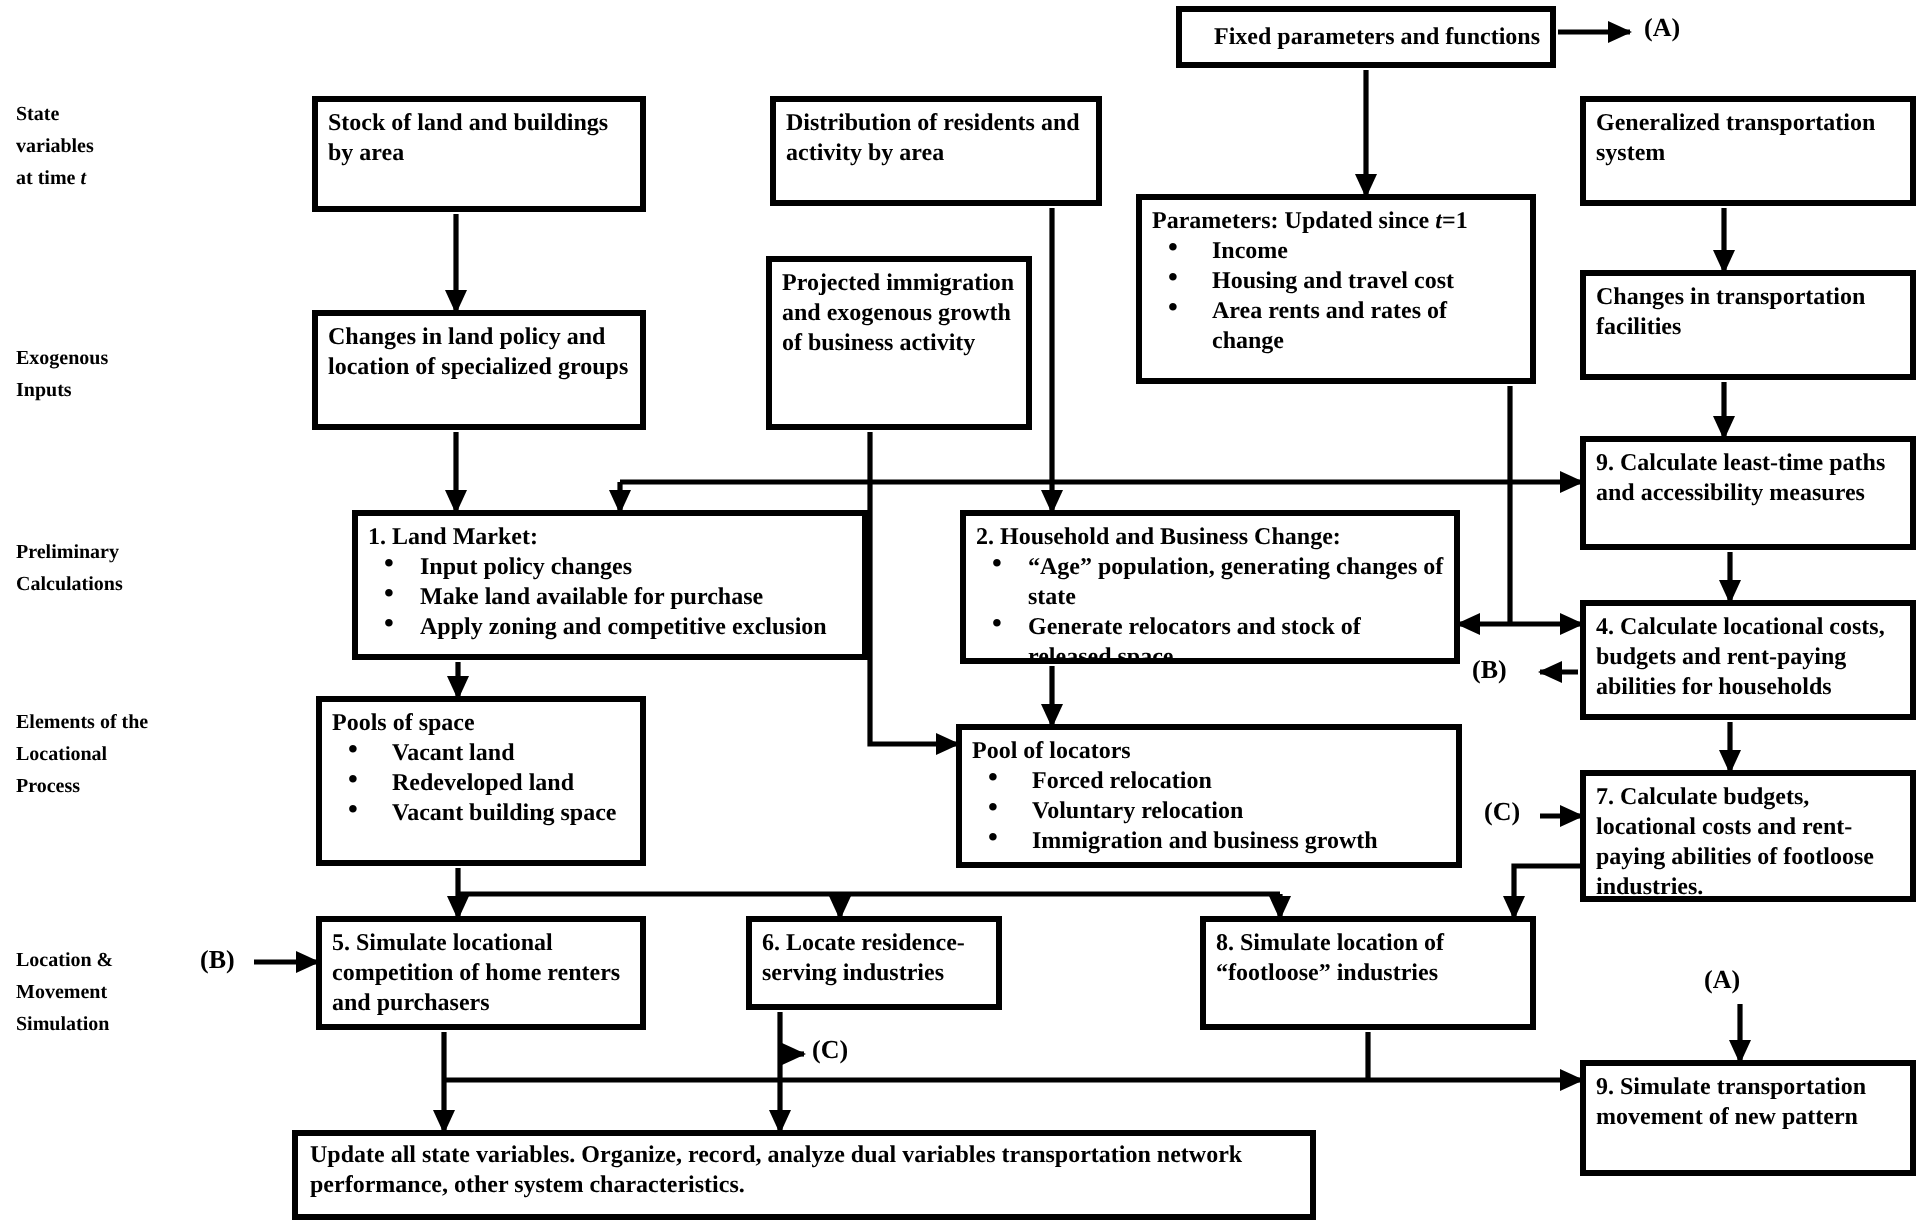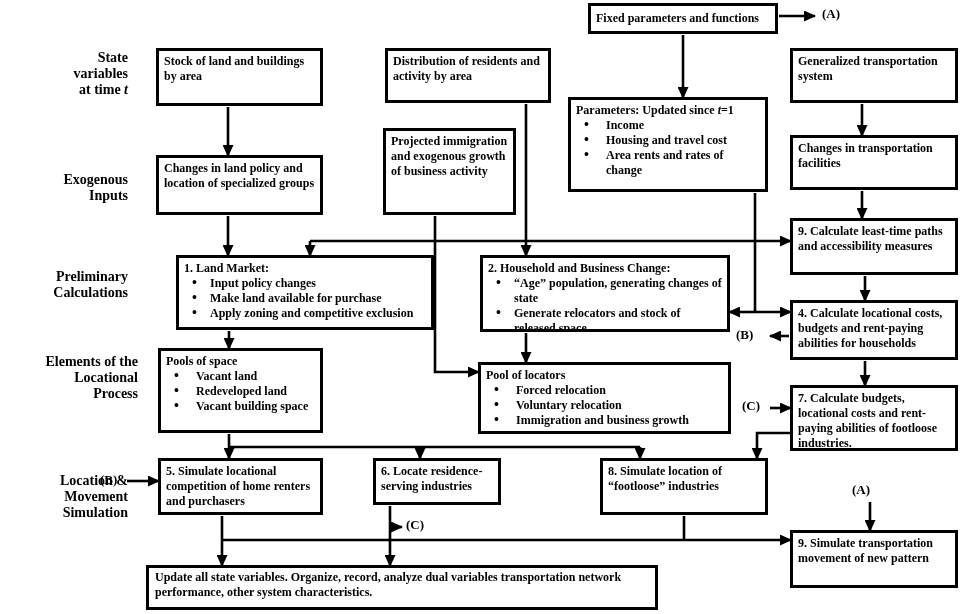--- a/index.html
+++ b/index.html
@@ -12,25 +12,24 @@
   .box{
     position:absolute;z-index:2;background:#ffffff;border:3px solid #000;
     box-sizing:border-box;font-size:12px;line-height:15px;
     padding:3px 5px;overflow:hidden;
   }
   .box .title{display:block;}
   .box ul{margin:0;padding:0;list-style:none;}
   .box li{position:relative;padding-left:30px;}
   .box li::before{content:"\2022";position:absolute;left:8px;top:-1px;font-size:14px;}
   .tight li{padding-left:26px;}
-  .center{display:flex;align-items:center;justify-content:flex-start;text-align:center;}
+  .center{display:flex;align-items:center;justify-content:flex-end;text-align:center;}
   .side-label{
-    position:absolute;z-index:2;font-size:14px;line-height:16px;
+    position:absolute;z-index:2;font-size:10px;line-height:16px;
     white-space:pre-line;
-    text-align:right;
   }
   .conn-label{position:absolute;z-index:3;font-size:13px;line-height:15px;}
 </style>
 </head>
 <body>
 
 <div class="canvas">
 
   <svg class="wires" width="960" height="614" viewBox="0 0 960 614">
     <defs>

